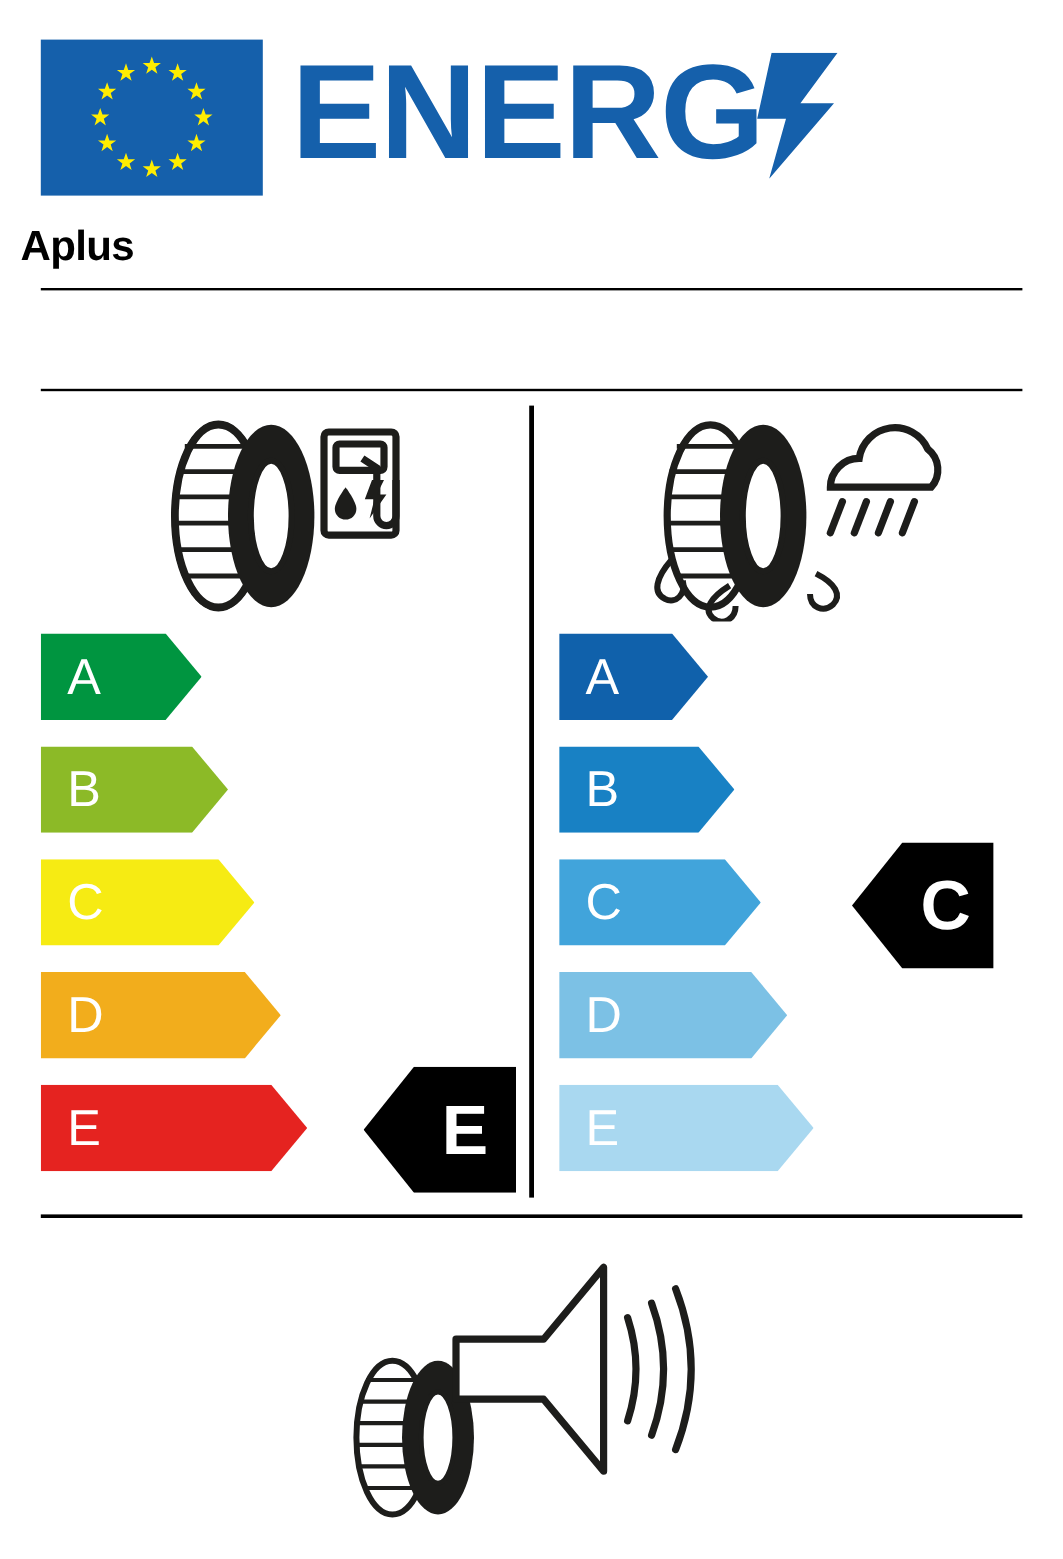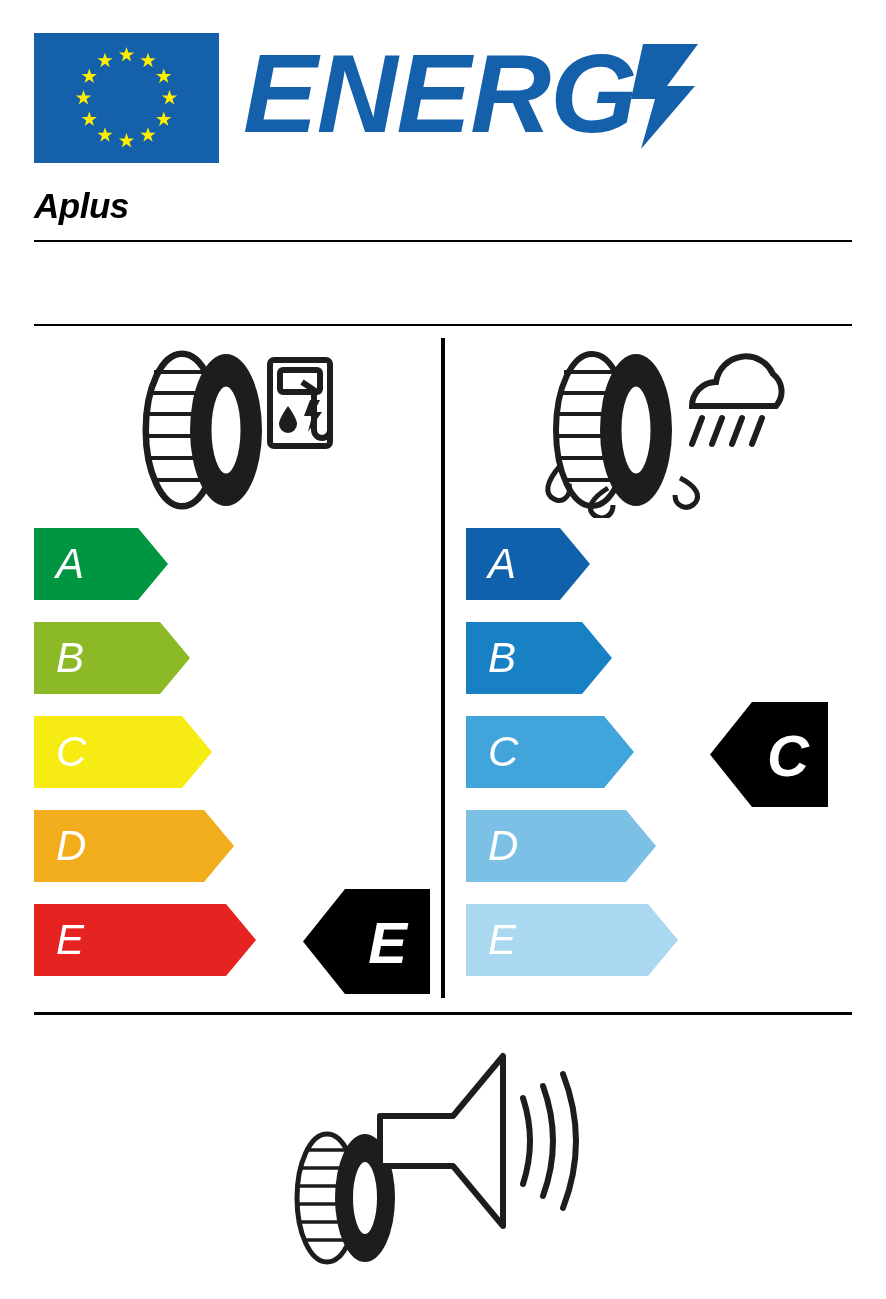--- a/index.html
+++ b/index.html
@@ -14,21 +14,20 @@
     font-family: "Liberation Sans", sans-serif;
     overflow: hidden;
   }
 
   .label-sheet {
     position: absolute;
     left: 0; top: 0;
     width: 886px;
     height: 1059px;
     background: #ffffff;
-    font-style: italic;
   }
 
   
   .eu-flag {
     position: absolute;
     left: 34px;
     top: 33px;
     width: 185px;
     height: 130px;
     background: #1560ab;
@@ -42,21 +41,21 @@
     position: absolute;
     left: 243px;
     top: 44px;
     width: 470px;
     height: 105px;
   }
 
   
   .brand-title {
     position: absolute;
-    left: 34px;
+    left: 17px;
     top: 186px;
     font-size: 35px;
     font-weight: bold;
     color: #000000;
     letter-spacing: -0.5px;
   }
   .rule {
     position: absolute;
     background: #000000;
   }

